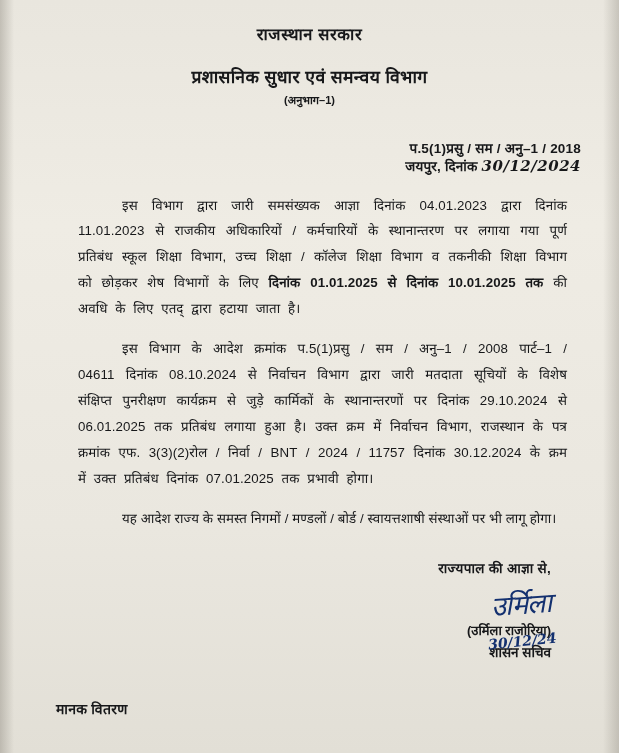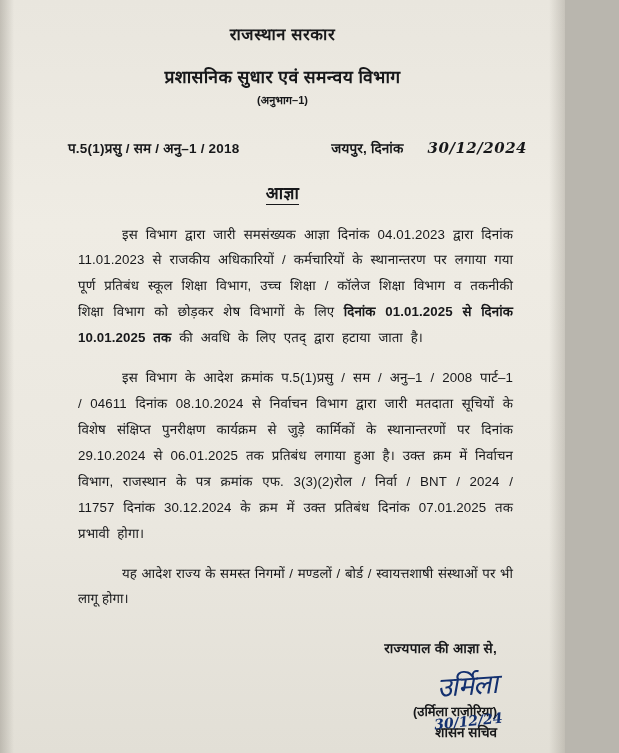--- a/index.html
+++ b/index.html
@@ -10,21 +10,21 @@
     width: 619px;
     height: 753px;
     background: #b9b6ae;
     font-family: "Liberation Sans", sans-serif;
     overflow: hidden;
   }
   .page {
     position: absolute;
     left: 0;
     top: 0;
-    width: 565px;
+    width: 619px;
     height: 753px;
     background: linear-gradient(180deg, #e9e6de 0%, #efece4 30%, #eae7df 70%, #e2dfd6 100%);
     box-sizing: border-box;
     padding: 22px 30px 10px 30px;
   }
   
   .page:before {
     content: "";
     position: absolute;
     left: 0; top: 0; bottom: 0;
@@ -65,36 +65,36 @@
     font-weight: bold;
     margin-top: 2px;
   }
   .meta-row {
     display: flex;
     justify-content: space-between;
     align-items: flex-end;
     margin-top: 30px;
     padding: 0 8px 0 38px;
     font-size: 13.5px;
+    flex-direction: column;
   }
   .meta-left {
     font-weight: bold;
     letter-spacing: 0.2px;
   }
   .meta-right {
     font-weight: bold;
     letter-spacing: 0.2px;
   }
   .meta-right .handwritten {
     font-family: "DejaVu Serif", serif;
     font-style: italic;
     font-weight: bold;
     font-size: 15px;
     letter-spacing: 0.5px;
-    margin-left: 20px;
   }
   .subject {
     text-align: center;
     font-size: 17px;
     font-weight: bold;
     margin-top: 24px;
     letter-spacing: 0.5px;
   }
   .subject .u {
     border-bottom: 1.5px solid #17181a;
@@ -184,23 +184,20 @@
     </div>
 
     <div class="meta-row">
       <div class="meta-left">प.5(1)प्रसु / सम / अनु–1 / 2018</div>
       <div class="meta-right">
         <span>जयपुर, दिनांक</span>
         <span class="handwritten">30/12/2024</span>
       </div>
     </div>
 
-    <div class="subject">
-      <span class="u">आज्ञा</span>
-    </div>
 
     <div class="body-block">
       <p class="para wide">
         <span>इस विभाग द्वारा जारी समसंख्यक आज्ञा दिनांक 04.01.2023 द्वारा दिनांक 11.01.2023 से राजकीय अधिकारियों / कर्मचारियों के स्थानान्तरण पर लगाया गया पूर्ण प्रतिबंध स्कूल शिक्षा विभाग, उच्च शिक्षा / कॉलेज शिक्षा विभाग व तकनीकी शिक्षा विभाग को छोड़कर शेष विभागों के लिए </span><b class="bold">दिनांक 01.01.2025 से दिनांक 10.01.2025 तक</b><span> की अवधि के लिए एतद् द्वारा हटाया जाता है।</span>
       </p>
       <p class="para wide">
         <span>इस विभाग के आदेश क्रमांक प.5(1)प्रसु / सम / अनु–1 / 2008 पार्ट–1 / 04611 दिनांक 08.10.2024 से निर्वाचन विभाग द्वारा जारी मतदाता सूचियों के विशेष संक्षिप्त पुनरीक्षण कार्यक्रम से जुड़े कार्मिकों के स्थानान्तरणों पर दिनांक 29.10.2024 से 06.01.2025 तक प्रतिबंध लगाया हुआ है। उक्त क्रम में निर्वाचन विभाग, राजस्थान के पत्र क्रमांक एफ. 3(3)(2)रोल / निर्वा / BNT / 2024 / 11757 दिनांक 30.12.2024 के क्रम में उक्त प्रतिबंध दिनांक 07.01.2025 तक प्रभावी होगा।</span>
       </p>
       <p class="para">
         <span>यह आदेश राज्य के समस्त निगमों / मण्डलों / बोर्ड / स्वायत्तशाषी संस्थाओं पर भी लागू होगा।</span>

